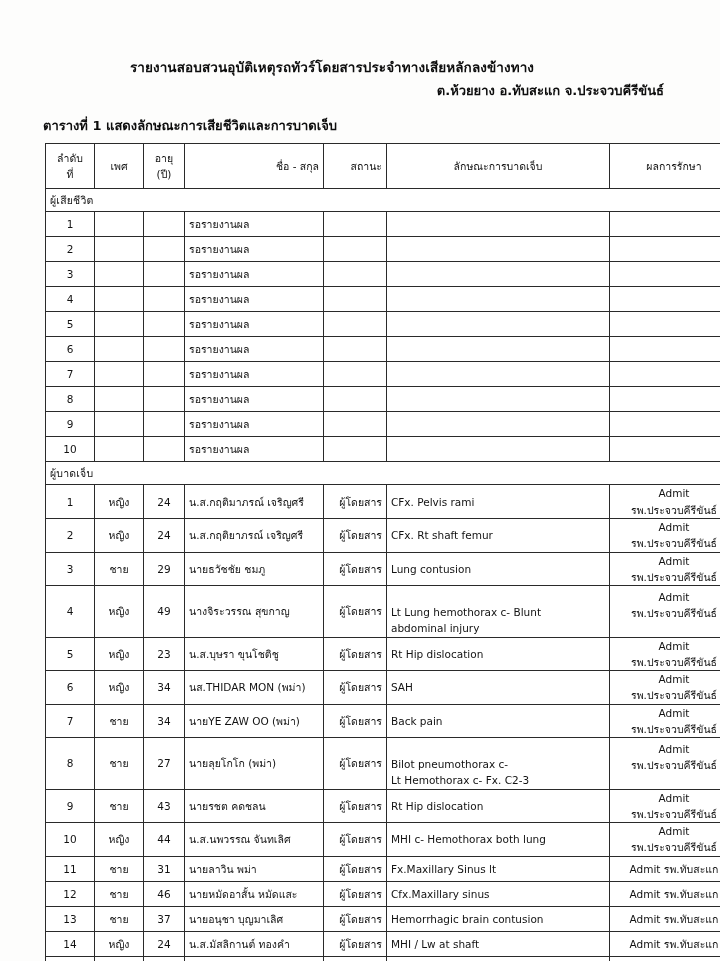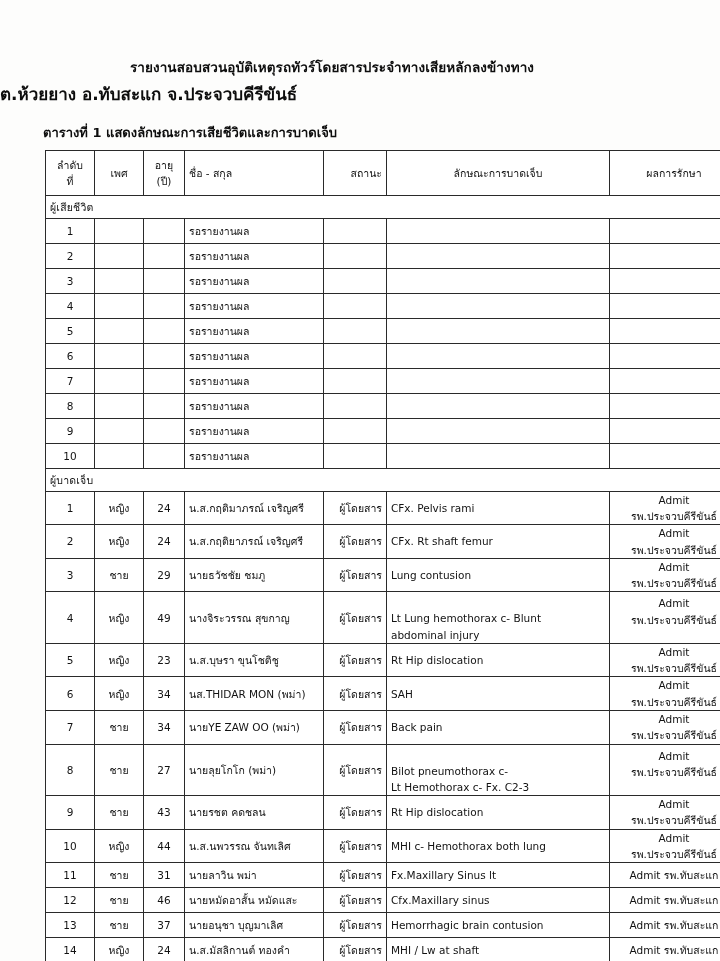--- a/index.html
+++ b/index.html
@@ -25,22 +25,22 @@
     text-align: center;
     font-size: 13.5px;
     font-weight: bold;
     letter-spacing: .1px;
     line-height: 1.9;
     margin: 0;
     padding-top: 55px;
     color: #0d0d0d;
   }
   .doc-subtitle {
-    text-align: left;
-    font-size: 17px;
+    text-align: right;
+    font-size: 13px;
     font-weight: bold;
     line-height: 1.6;
     margin: 0;
     color: #0d0d0d;
   }
   .table-caption {
     font-size: 13px;
     font-weight: bold;
     margin: 0;
     padding: 14px 0 7px 43px;
@@ -107,21 +107,21 @@
       <tr>
         <th class="c-no">
           <span>ลำดับ</span><br>
           <span>ที่</span>
         </th>
         <th class="c-sex">เพศ</th>
         <th class="c-age">
           <span>อายุ</span><br>
           <span>(ปี)</span>
         </th>
-        <th class="c-name" style="text-align:left">ชื่อ - สกุล</th>
+        <th class="c-name" style="text-align:right">ชื่อ - สกุล</th>
         <th class="c-status">สถานะ</th>
         <th class="c-injury" style="text-align:center">ลักษณะการบาดเจ็บ</th>
         <th class="c-result">ผลการรักษา</th>
       </tr>
     </thead>
     <tbody id="table-body">
         <tr>
           <td class="section-head" colspan="7">ผู้เสียชีวิต</td>
         </tr>
         <tr class="data-row">

